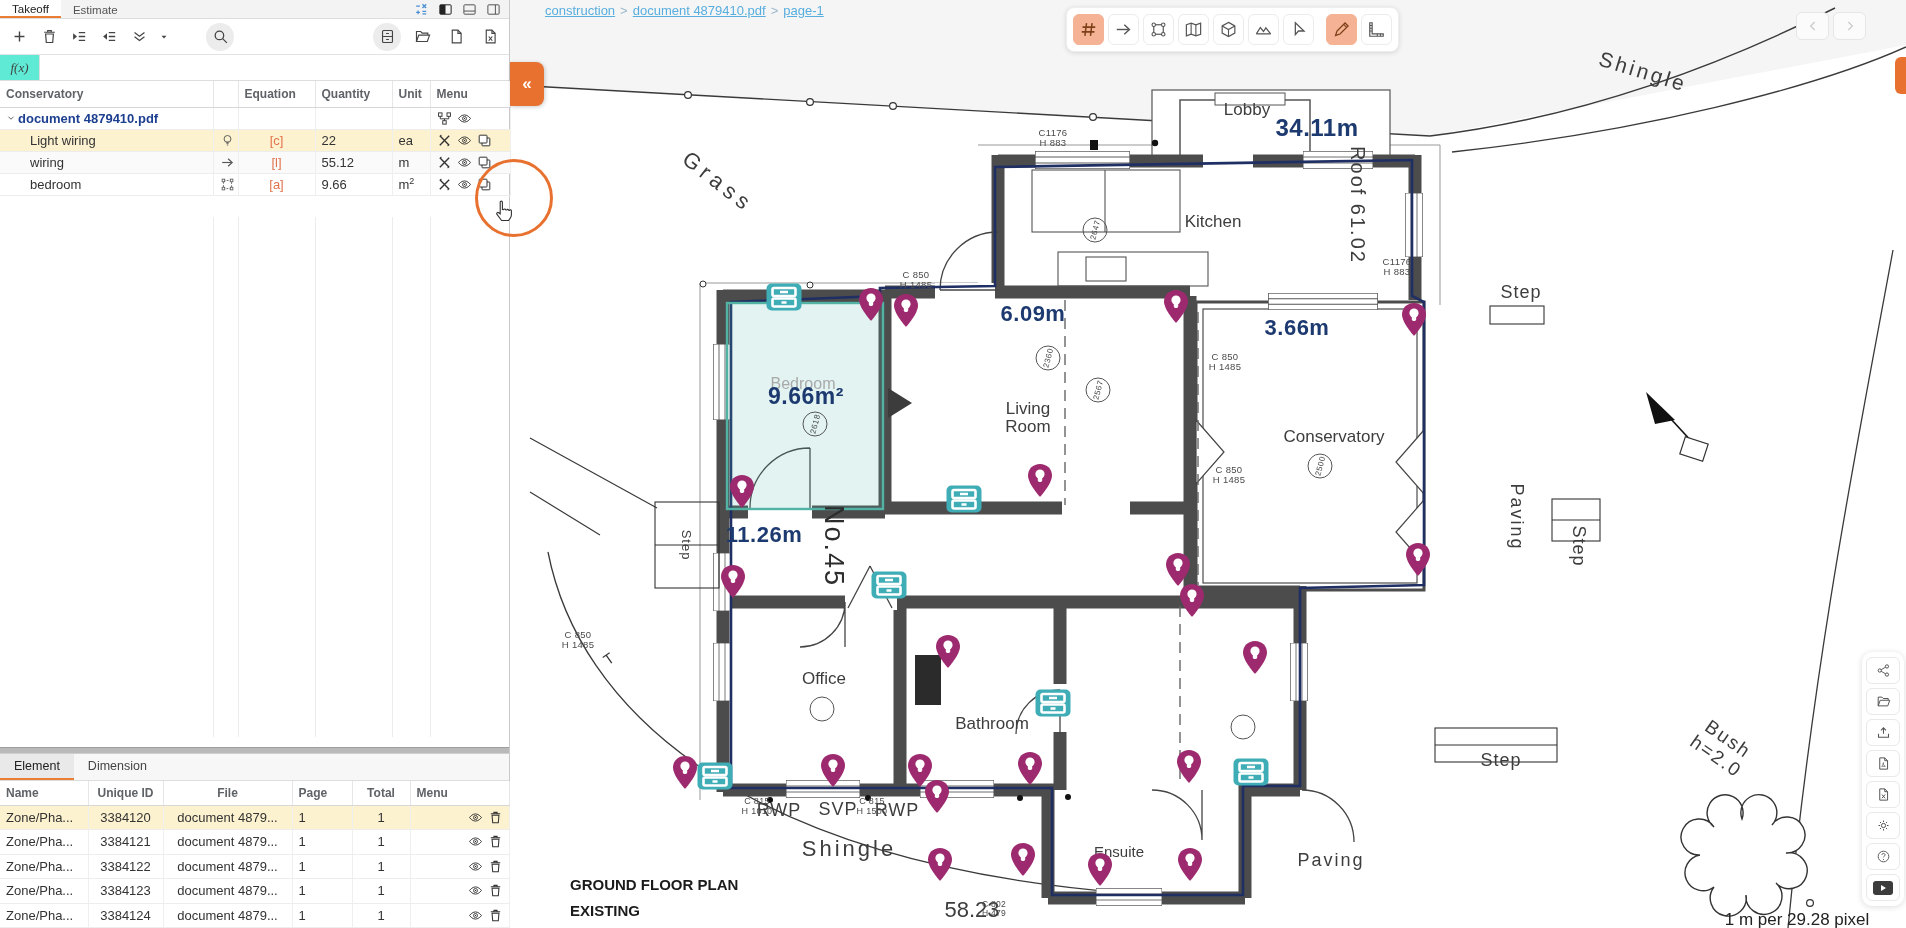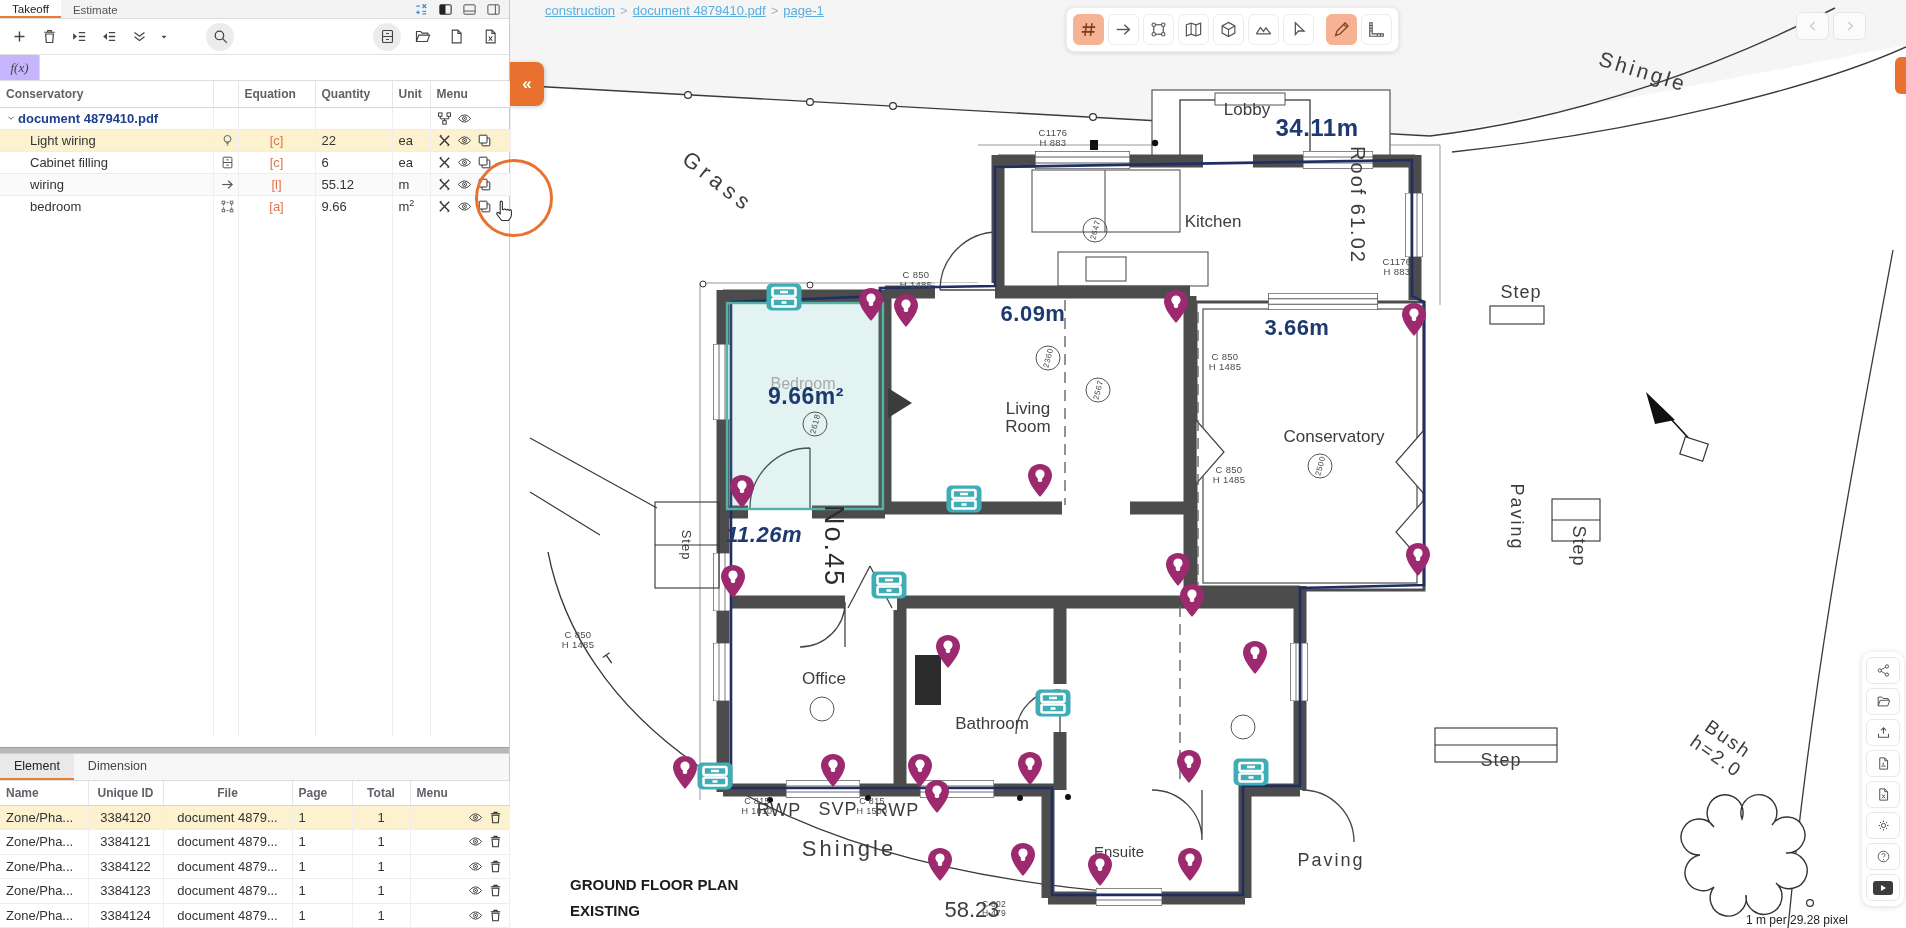--- a/index.html
+++ b/index.html
@@ -63,21 +63,21 @@
   .win-icons { position:absolute; right:8px; top:0; height:100%; display:flex; align-items:center; gap:9px;}
   .win-icons svg { width:15px; height:15px; cursor:pointer;}
   .toolbar-row { height:36px; border-bottom:1px solid #e3e3e3; display:flex; align-items:center; padding:0 6px; position:relative;}
   .tb-btn { width:26px; height:26px; display:flex; align-items:center; justify-content:center; color:#444; cursor:pointer; margin-right:4px;}
   .tb-btn svg { width:17px; height:17px; }
   .tb-btn.circle { background:#ececec; border-radius:50%; width:28px; height:28px;}
   .tb-right { position:absolute; right:6px; display:flex; align-items:center; gap:8px;}
   .tb-right .tb-btn { margin:0;}
   .search-wrap { margin-left:30px; }
   .fx-row { height:26px; border-bottom:1px solid #ddd; display:flex; align-items:stretch;}
-  .fx-chip { width:40px; background:#c4b5fd; display:flex; align-items:center; justify-content:center;
+  .fx-chip { width:40px; background:#5eead4; display:flex; align-items:center; justify-content:center;
      font-family:"Liberation Serif", serif; font-style:italic; font-size:13px; color:#444; border-right:1px solid #ddd;}
 
   table.grid { border-collapse:collapse; width:100%; table-layout:fixed; }
   .grid th { font-size:12px; color:#5f6368; font-weight:bold; border-bottom:1px solid #d7d7d7; border-right:1px solid #e6e6e6;
       height:26px; padding:0 6px; text-align:left; background:#fff;}
   .grid td { font-size:13px; border-bottom:1px solid #ededed; border-right:1px solid #efefef; height:21px; padding:0 6px;
       overflow:hidden; white-space:nowrap;}
   .grid tr.sel td { background:#fdf2d0; }
   .grid tr.alt td { background:#fafafa; }
   .grid .num { text-align:left; }
@@ -503,21 +503,21 @@
         <div class="plan-label plan" style="left: 1028px; top: 418px; font-size: 17px; transform: translate(-50%, -50%) rotate(0deg);">
           <div>Living</div>
           <div>Room</div>
         </div>
         <div class="plan-label plan" style="left: 1334px; top: 437px; font-size: 17px; transform: translate(-50%, -50%) rotate(0deg);">
           <div>Conservatory</div>
         </div>
         <div class="plan-label plan-dark" style="left: 833px; top: 546px; font-size: 27px; letter-spacing: 2px; transform: translate(-50%, -50%) rotate(90deg);">
           <div>No.45</div>
         </div>
-        <div class="plan-label navy" style="left: 764px; top: 535px; font-size: 22px; transform: translate(-50%, -50%) rotate(0deg); font-style: italic;">
+        <div class="plan-label navy" style="left: 764px; top: 535px; font-size: 22px; transform: translate(-50%, -50%) rotate(0deg);">
           <div>11.26m</div>
         </div>
         <div class="plan-label plan" style="left: 1516px; top: 517px; font-size: 18px; letter-spacing: 2px; transform: translate(-50%, -50%) rotate(90deg);">
           <div>Paving</div>
         </div>
         <div class="plan-label plan" style="left: 1578px; top: 546px; font-size: 18px; letter-spacing: 1px; transform: translate(-50%, -50%) rotate(90deg);">
           <div>Step</div>
         </div>
         <div class="plan-label plan" style="left: 686px; top: 545px; font-size: 13px; letter-spacing: 1px; transform: translate(-50%, -50%) rotate(90deg);">
           <div>Step</div>
@@ -568,21 +568,21 @@
           <div>C 802</div>
           <div>H 479</div>
         </div>
         <div class="plan-label plan" style="left: 1722px; top: 748px; font-size: 19px; letter-spacing: 2px; transform: translate(-50%, -50%) rotate(35deg);">
           <div>Bush</div>
           <div>h=2.0</div>
         </div>
         <div class="plan-label plan" style="left: 609px; top: 659px; font-size: 15px; transform: translate(-50%, -50%) rotate(-35deg);">
           <div>T</div>
         </div>
-        <div class="plan-label scale" style="left: 1797px; top: 920px; font-size: 12px; transform: translate(-50%, -50%) rotate(0deg);">
+        <div class="plan-label scale" style="left: 1797px; top: 920px; font-size: 17px; transform: translate(-50%, -50%) rotate(0deg);">
           <div>1 m per 29.28 pixel</div>
         </div>
         <div class="cab-marker" style="left: 784px; top: 297px;"><svg width="37" height="29" viewBox="0 0 37 29">
             <use href="#i-cabmark"></use>
           </svg></div>
         <div class="cab-marker" style="left: 964px; top: 499px;"><svg width="37" height="29" viewBox="0 0 37 29">
             <use href="#i-cabmark"></use>
           </svg></div>
         <div class="cab-marker" style="left: 889px; top: 585px;"><svg width="37" height="29" viewBox="0 0 37 29">
             <use href="#i-cabmark"></use>
@@ -917,42 +917,20 @@
               </span>
             </td>
     </tr>
     <tr class="sel">
       <td style="padding-left:30px"><span>Light wiring</span></td>
       <td class="ctr row-icon"><svg>
                 <use href="#i-bulb"></use>
               </svg></td>
       <td class="ctr eq">[c]</td>
       <td class="num">22</td>
-      <td><span>ea</span></td>
-      <td>
-              <span class="menu-cell">
-                <svg>
-                  <use href="#i-scissors"></use>
-                </svg>
-                <svg>
-                  <use href="#i-eye"></use>
-                </svg>
-                <svg>
-                  <use href="#i-copy"></use>
-                </svg>
-              </span>
-            </td>
-    </tr>
-    <tr>
-      <td style="padding-left:30px"><span>Cabinet filling</span></td>
-      <td class="ctr row-icon"><svg>
-                <use href="#i-cabinet"></use>
-              </svg></td>
-      <td class="ctr eq">[c]</td>
-      <td class="num">6</td>
       <td><span>ea</span></td>
       <td>
               <span class="menu-cell">
                 <svg>
                   <use href="#i-scissors"></use>
                 </svg>
                 <svg>
                   <use href="#i-eye"></use>
                 </svg>
                 <svg>

